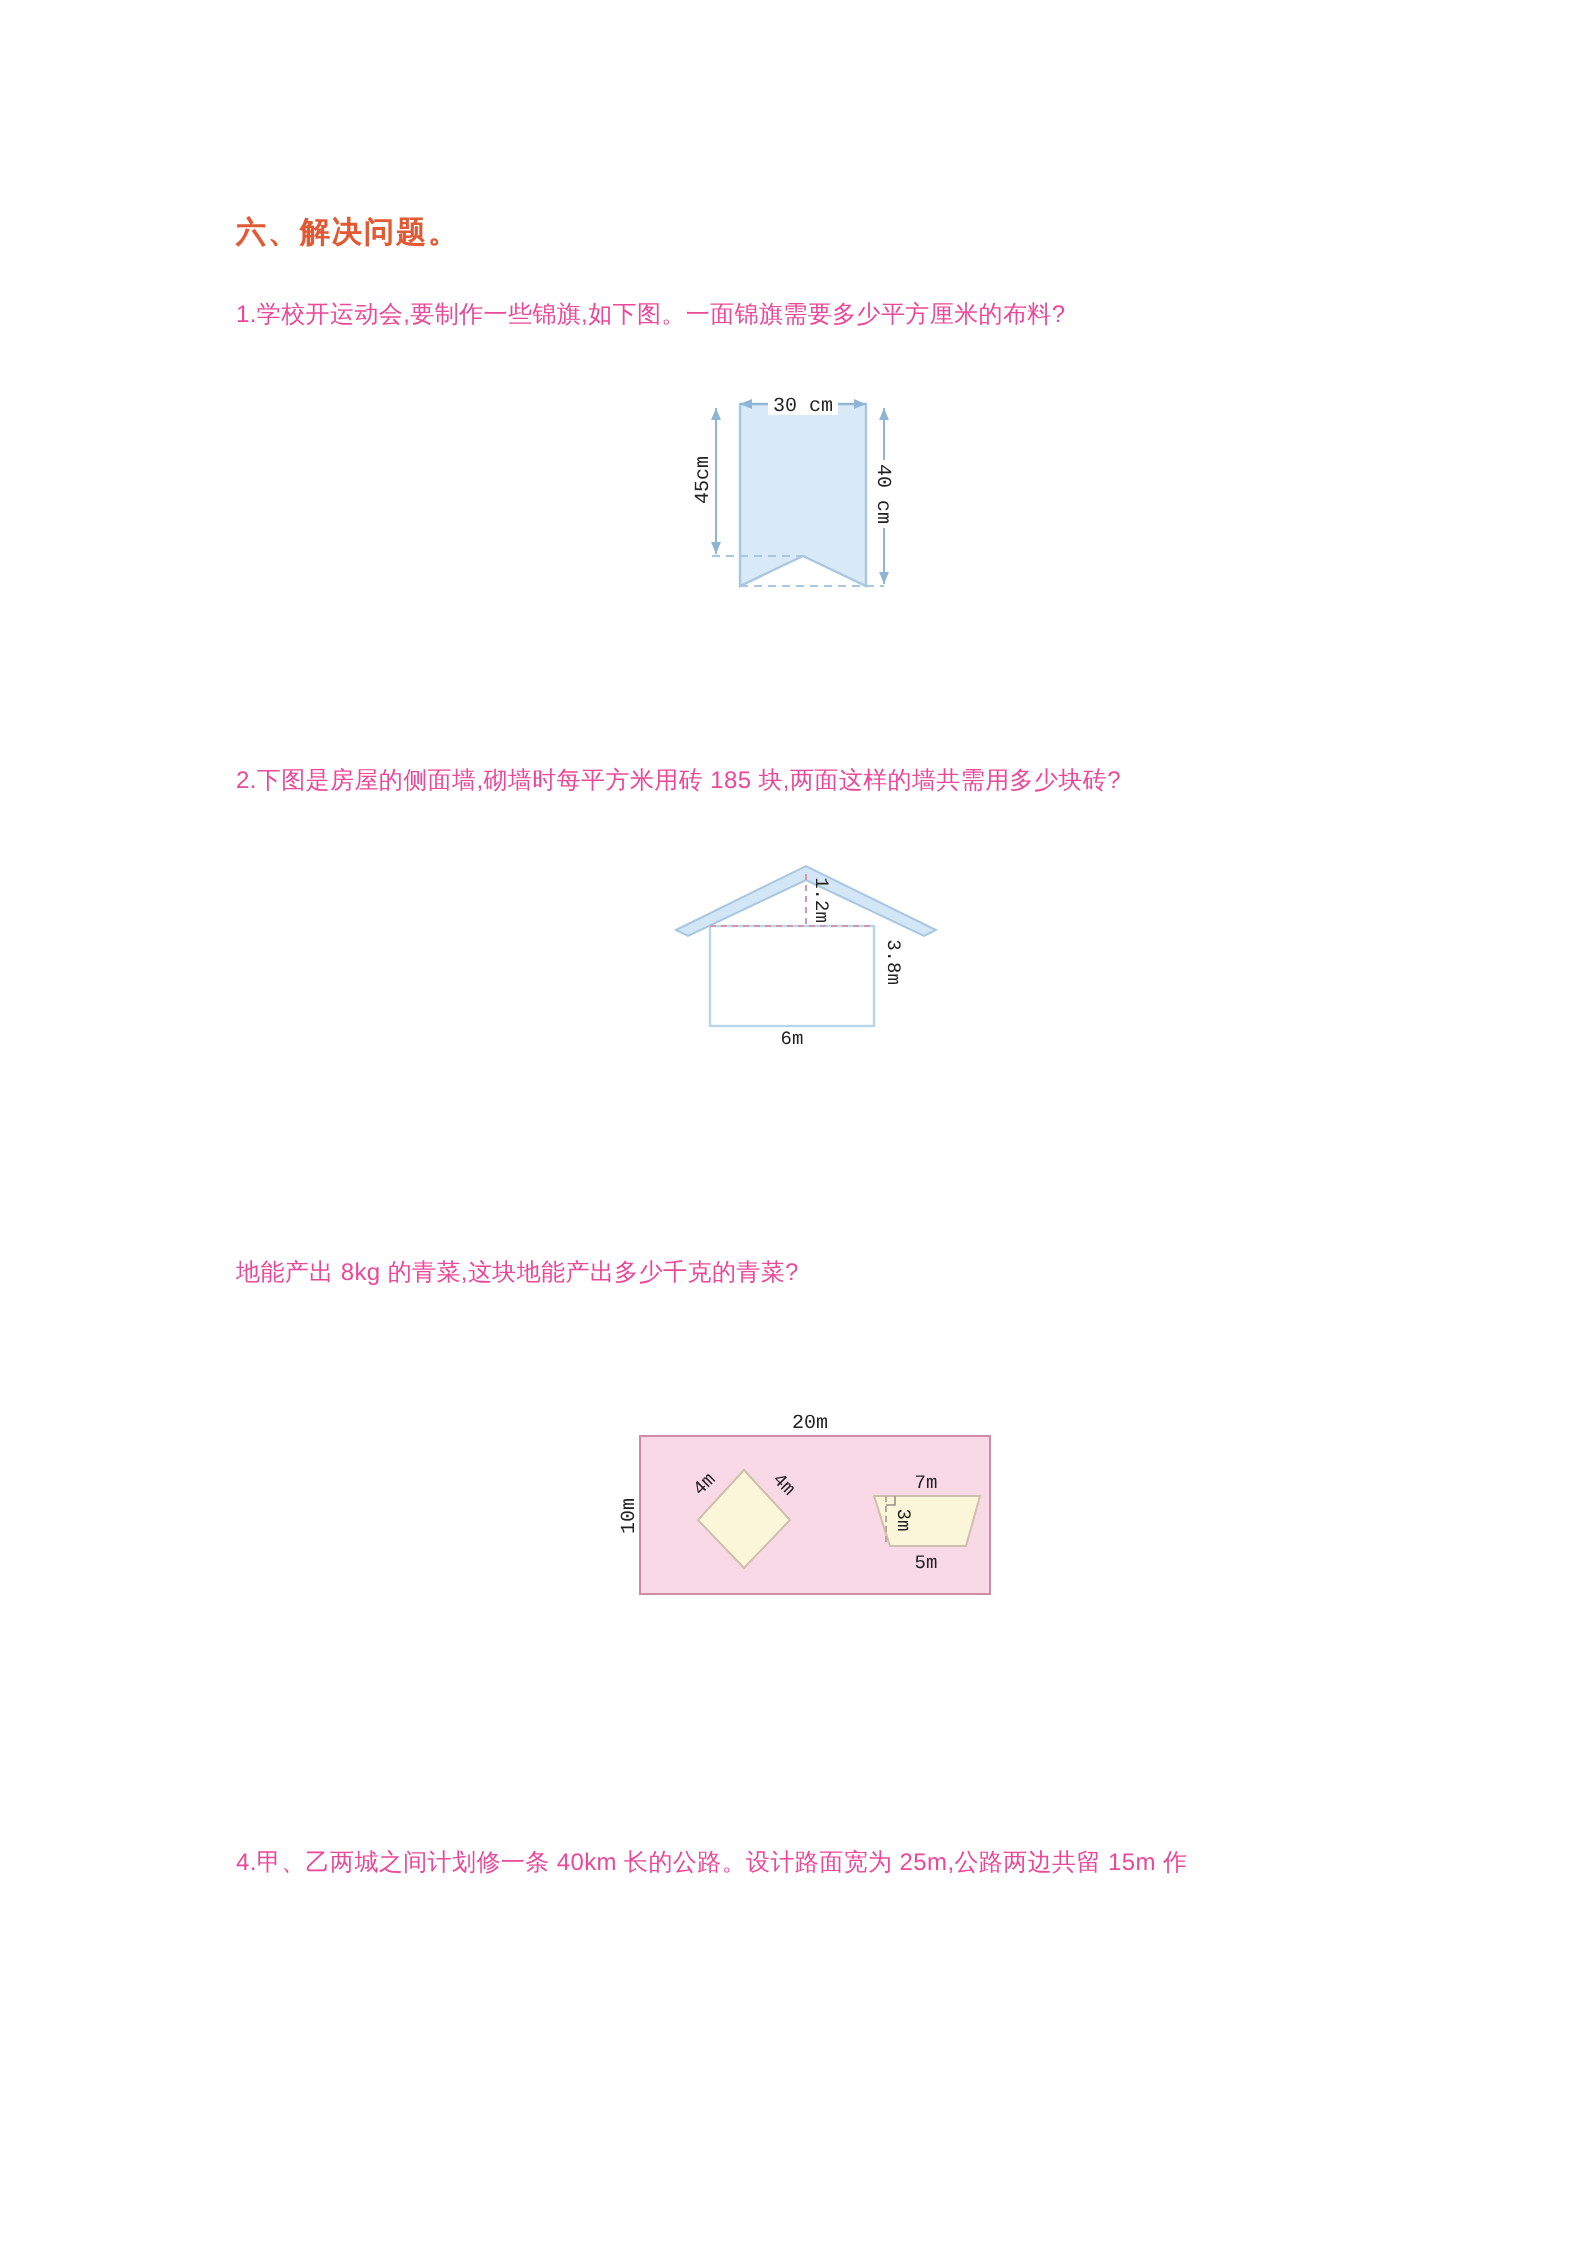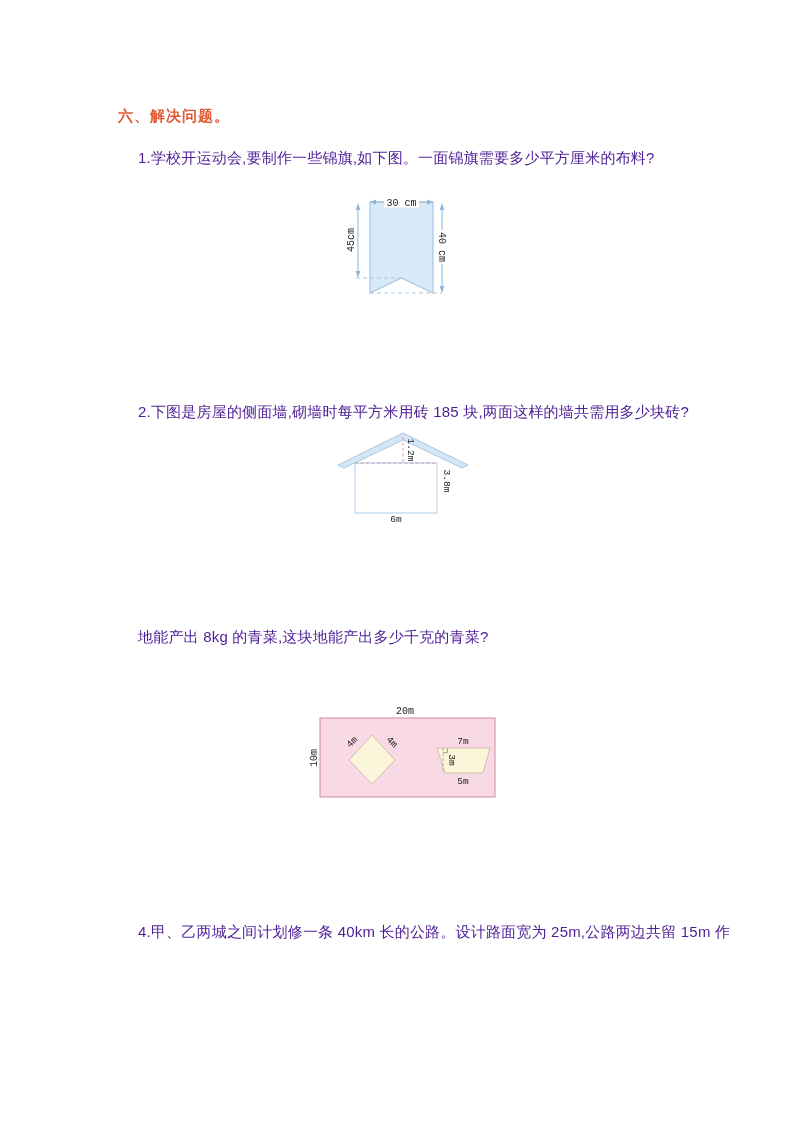--- a/index.html
+++ b/index.html
@@ -1,22 +1,22 @@
 <!DOCTYPE html>
 <html><head>
 <meta charset="utf-8">
 <style>
   html,body{margin:0;padding:0;background:#ffffff;}
   #page{
     position:relative;width:793px;height:1122px;background:#ffffff;
     font-family:"Liberation Sans",sans-serif;overflow:hidden;border-radius:12px;
   }
   .para{
-    position:absolute;left:118px;font-size:15px;color:#4c1d95;
-    letter-spacing:.2px;white-space:nowrap;margin-left:20px;
+    position:absolute;left:118px;font-size:12px;color:#ec4899;
+    letter-spacing:.2px;white-space:nowrap;
   }
   .heading{
     position:absolute;left:118px;top:107px;font-size:15px;font-weight:bold;
     color:#e25a33;letter-spacing:1px;white-space:nowrap;
   }
   .fig{position:absolute;overflow:visible;}
   .dimtxt{
     font-family:"Liberation Mono",monospace;font-size:10px;fill:#222222;
   }
   .dimtxt-s{
@@ -50,21 +50,21 @@
     <polygon points="28,94 25.5,88 30.5,88" fill="#8fb5d5"></polygon>
     <text class="dimtxt" x="21" y="57" text-anchor="middle" transform="rotate(-90 21 57)" dy="3">45cm</text>
 
     <line x1="112" y1="21" x2="112" y2="109" stroke="#8fb5d5" stroke-width="1"></line>
     <polygon points="112,21 109.5,27 114.5,27" fill="#8fb5d5"></polygon>
     <polygon points="112,109 109.5,103 114.5,103" fill="#8fb5d5"></polygon>
     <rect x="107" y="47" width="11" height="34" fill="#ffffff"></rect>
     <text class="dimtxt" x="112" y="64" text-anchor="middle" transform="rotate(90 112 64)" dy="3">40 cm</text>
   </svg>
 
-  <div class="para" style="top:403px">2.下图是房屋的侧面墙,砌墙时每平方米用砖 185 块,两面这样的墙共需用多少块砖?</div>
+  <div class="para" style="top:382px">2.下图是房屋的侧面墙,砌墙时每平方米用砖 185 块,两面这样的墙共需用多少块砖?</div>
 
   <svg class="fig" style="left:325px;top:423px" width="165" height="104" viewBox="0 0 165 104">
 
     <rect x="30" y="40" width="82" height="50" fill="#ffffff" stroke="#b9d5eb" stroke-width="1.2"></rect>
 
     <polygon points="13,42 78,10 143,42 137,45 78,17 19,45" fill="#d3e6f5" stroke="#a9c7e0" stroke-width="1"></polygon>
 
     <line x1="30" y1="40" x2="112" y2="40" stroke="#d598ab" stroke-width="1" stroke-dasharray="3,2.5"></line>
 
     <line x1="78" y1="14" x2="78" y2="40" stroke="#d598ab" stroke-width="1" stroke-dasharray="3,2.5"></line>

